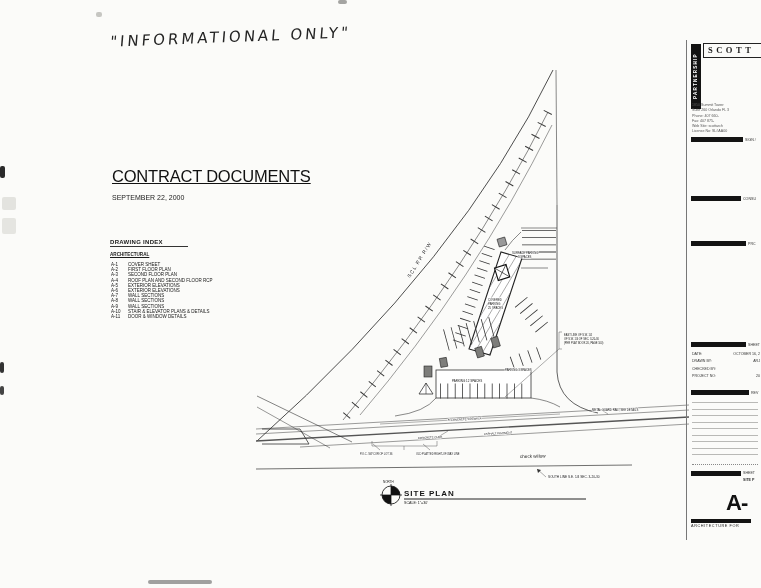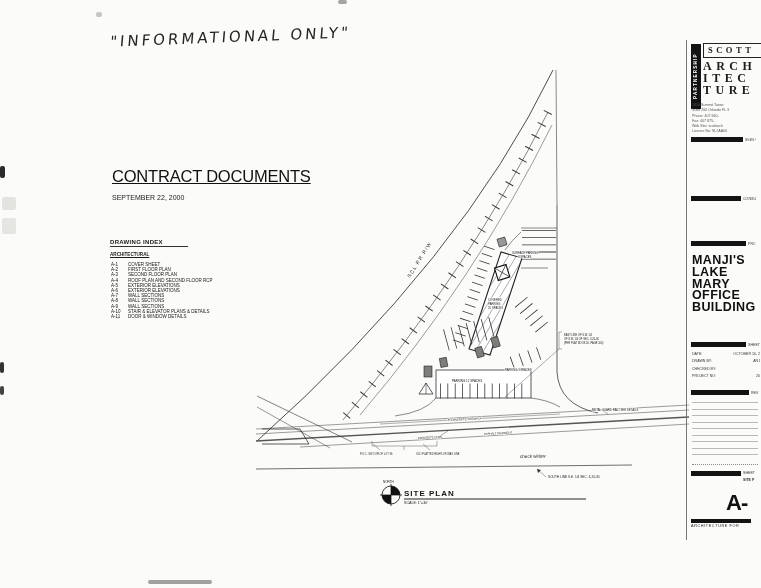--- a/index.html
+++ b/index.html
@@ -236,50 +236,38 @@
     <text x="383" y="483" font-size="3">NORTH</text>
     <text x="404" y="496" font-size="8" font-weight="bold" letter-spacing="1">SITE PLAN</text>
     <text x="404" y="504" font-size="3.6">SCALE: 1"=30'</text>
   </svg>
 
   <div class="tb">
     <div class="tb-border"></div>
 
     <div class="logo-vert">PARTNERSHIP</div>
     <div class="logo-name">SCOTT</div>
-    <div class="logo-rows">
-      <div>ARCH</div>
-      <div>ITEC</div>
-      <div>TURE</div>
-    </div>
     <div class="addr">
       <div>1850 Summit Tower</div>
       <div>Suite 260 Orlando FL 3</div>
       <div>Phone:  407 660-</div>
       <div>Fax:  407 875-</div>
       <div>Web Site:  scottarch</div>
       <div>License No:  SL#AA00</div>
     </div>
 
     <div class="vbar" style="left:5px;top:137px;width:52px;height:5px;"></div>
     <div class="bar-lbl" style="left:59px;top:138px;">SIGN /</div>
 
     <div class="vbar" style="left:5px;top:196px;width:50px;height:5px;"></div>
     <div class="bar-lbl" style="left:57px;top:197px;">CONSU</div>
 
     <div class="vbar" style="left:5px;top:241px;width:55px;height:5px;"></div>
     <div class="bar-lbl" style="left:62px;top:242px;">PRC</div>
 
-    <div class="proj-name">
-      <div>MANJI'S</div>
-      <div>LAKE</div>
-      <div>MARY</div>
-      <div>OFFICE</div>
-      <div>BUILDING</div>
-    </div>
 
     <div class="vbar" style="left:5px;top:342px;width:55px;height:5px;"></div>
     <div class="bar-lbl" style="left:62px;top:343px;">SHEET</div>
 
     <div class="info-rows">
       <div class="info-row">
           <span>DATE:</span>
           <span>OCTOBER 16, 2</span>
         </div>
       <div class="info-row">

